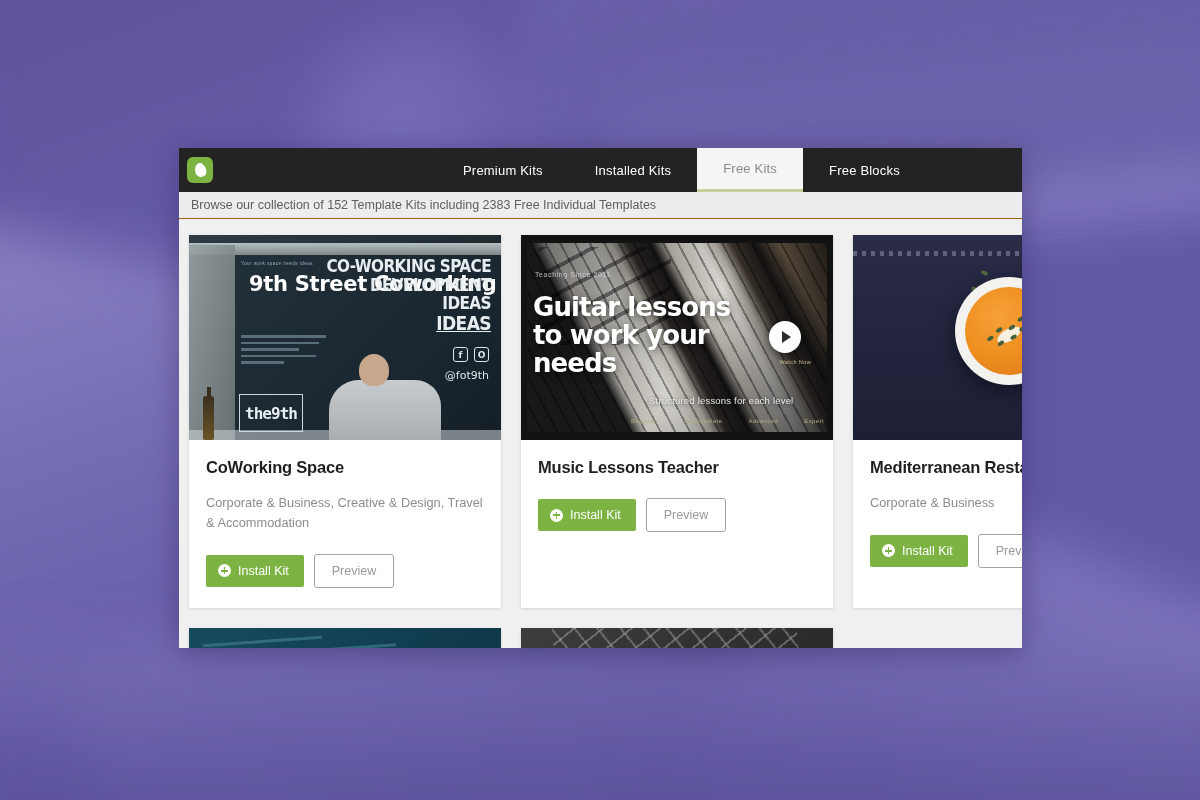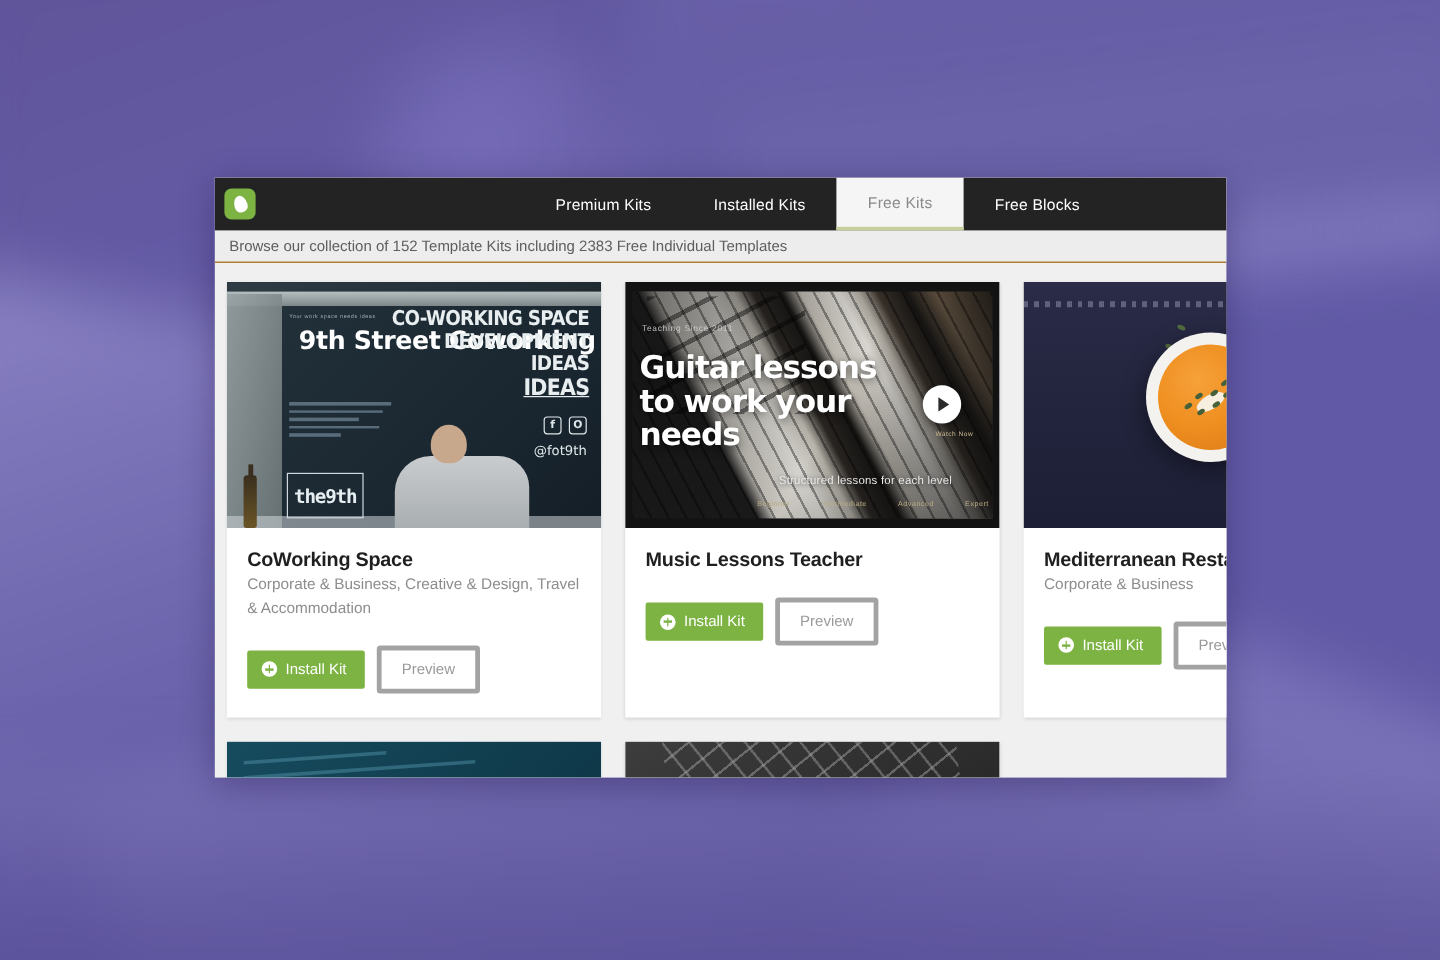--- a/index.html
+++ b/index.html
@@ -398,20 +398,21 @@
   
   .card-body { padding: 18px 17px 20px; }
   .kit-title {
     font-size: 16.5px;
     color: #1f1f1f;
     font-weight: 700;
     letter-spacing: -.2px;
     white-space: nowrap;
   }
   .kit-cats {
+    margin-top: 16px;
     font-size: 12.8px;
     line-height: 1.55;
     color: #8d8d8d;
   }
   .card-actions {
     margin-top: 21px;
     display: flex;
     gap: 10px;
     align-items: center;
   }
@@ -433,21 +434,21 @@
     position: relative; flex: 0 0 auto;
   }
   .plus-icon:before, .plus-icon:after {
     content: ""; position: absolute; background: #7cb342;
   }
   .plus-icon:before { left: 3px; top: 5.8px; width: 7px; height: 1.8px; }
   .plus-icon:after  { top: 3px; left: 5.6px; height: 7px; width: 1.8px; }
   .btn-preview {
     background: #ffffff;
     color: #9a9a9a;
-    border: 4px solid #a3a3a3;
+    border: 1px solid #a3a3a3;
     border-radius: 3px;
     padding: 9px 17px;
     font-size: 12.5px;
     font-family: "Liberation Sans", sans-serif;
     cursor: pointer;
     white-space: nowrap;
   }
 </style>
 </head>
 <body>

